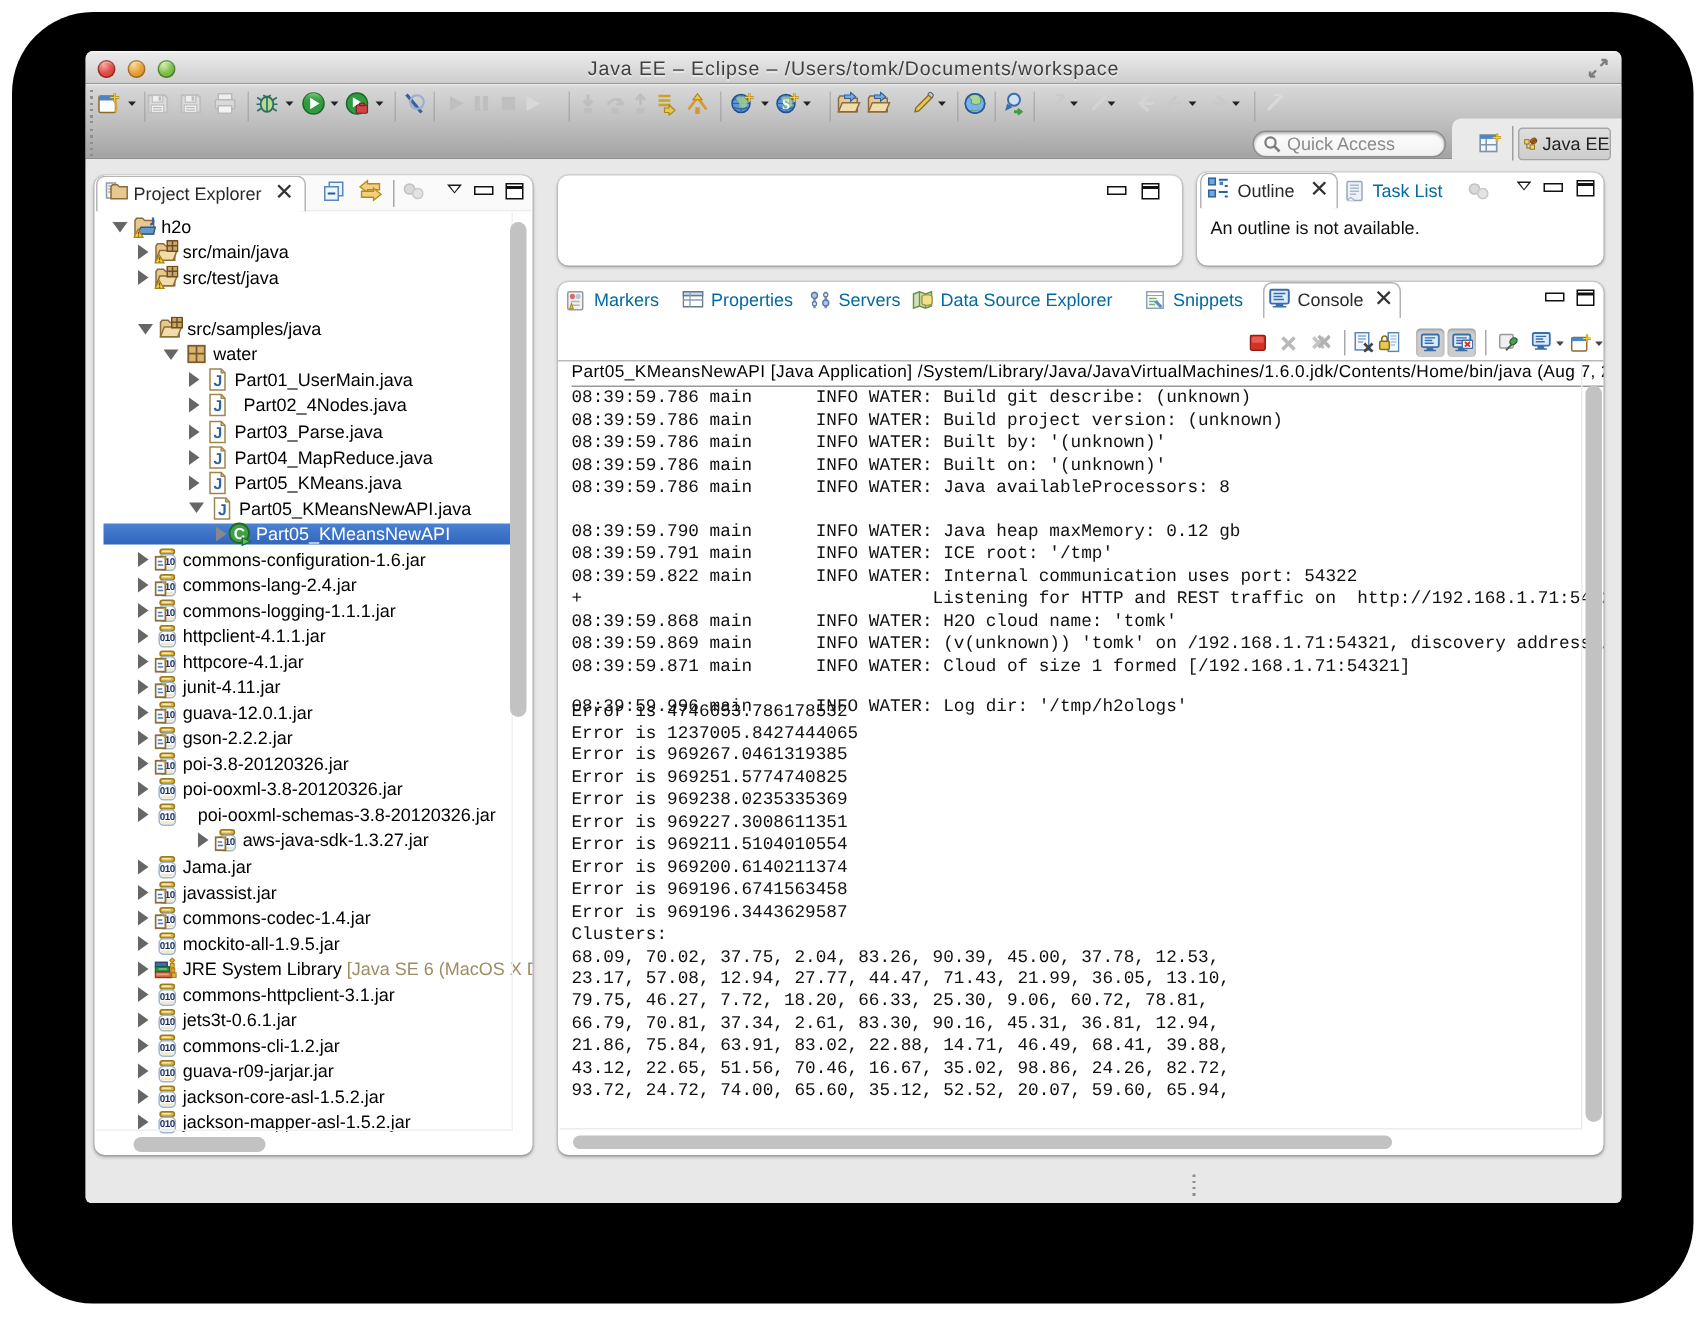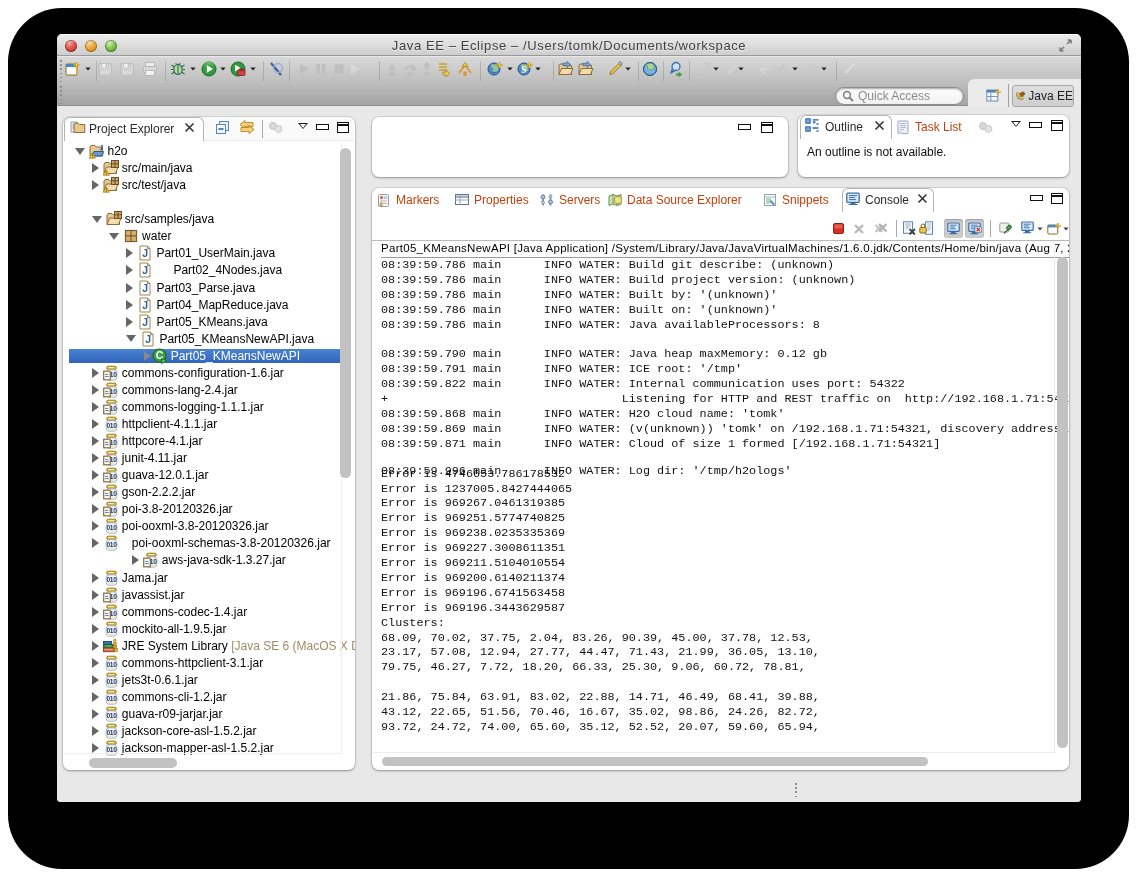--- a/index.html
+++ b/index.html
@@ -16,21 +16,21 @@
  font-size:13px;letter-spacing:0.6px;color:#404040;text-shadow:0 1px 0 rgba(255,255,255,.5);}
 .toolbar{position:absolute;left:0;top:23px;width:1024px;height:49px;
  background:linear-gradient(#d8d8d8,#bdbdbd 55%,#a3a3a3);border-bottom:1px solid #8e8e8e;}
 .persp{position:absolute;left:911px;top:45px;width:113px;height:28px;background:#eaeaea;border-radius:6px 0 0 0;}
 .workbench{position:absolute;left:0;top:73px;width:1024px;height:695px;background:#e8e8e8;}
 .panel{position:absolute;background:#fff;border-radius:7px;
  box-shadow:0 1px 2.5px rgba(0,0,0,.32), 0 0 0 1px rgba(0,0,0,.07);}
 .tab{position:absolute;top:0;height:24px;background:#fff;border:1px solid #b4b4b4;border-bottom:none;
  border-radius:6px 6px 0 0;}
 .tablabel{font-size:12px;color:#2a2a2a;}
-.itab{position:absolute;font-size:12px;color:#c2410c;display:flex;align-items:center;}
+.itab{position:absolute;font-size:12px;color:#0369a1;display:flex;align-items:center;}
 .ico{position:absolute;}
 svg{display:block;}
 .treerow svg{flex:none;}
 .vmenu{width:0;height:0;border-left:5px solid transparent;border-right:5px solid transparent;border-top:6px solid #1a1a1a;position:relative;}
 .vmenu:after{content:"";position:absolute;left:-3.5px;top:-5.5px;width:0;height:0;border-left:3.5px solid transparent;border-right:3.5px solid transparent;border-top:4.5px solid #fff;}
 .minico{width:13px;height:6px;border:1.6px solid #111;background:#fff;}
 .maxico{width:12px;height:11px;border:1.6px solid #111;background:#fff;position:relative;}
 .maxico:after{content:"";position:absolute;left:0;right:0;top:1px;height:1.6px;background:#111;}
 .treerow{position:absolute;left:0;width:292px;height:17px;display:flex;align-items:center;font-size:12px;color:#000;white-space:nowrap;overflow:hidden;}
 .arr{width:0;height:0;border-top:5px solid transparent;border-bottom:5px solid transparent;border-left:7px solid #666;flex:none;}
@@ -489,21 +489,21 @@
       </div>
 <div class="treerow" style="top:119.9px;">
         <span style="width:63.400000000000006px;flex:none;"></span>
         <span class="arr"></span>
         <span style="width:4px;flex:none;"></span>
         <svg width="16" height="16" viewBox="0 0 16 16">
           <path d="M3 1 L10.5 1 L13 3.5 L13 15 L3 15 Z" fill="#fff" stroke="#a08550" stroke-width="1"></path>
 <path d="M10.5 1 L10.5 3.5 L13 3.5" fill="none" stroke="#a08550" stroke-width="1"></path>
 <text x="8.2" y="12" font-family="Liberation Sans" font-size="10.5" font-weight="bold" fill="#2d62a0" text-anchor="middle">J</text>
         </svg>
-        <span style="margin-left:20px;">Part02_4Nodes.java</span>
+        <span style="margin-left:9px;">Part02_4Nodes.java</span>
       </div>
 <div class="treerow" style="top:137.0px;">
         <span style="width:63.400000000000006px;flex:none;"></span>
         <span class="arr"></span>
         <span style="width:4px;flex:none;"></span>
         <svg width="16" height="16" viewBox="0 0 16 16">
           <path d="M3 1 L10.5 1 L13 3.5 L13 15 L3 15 Z" fill="#fff" stroke="#a08550" stroke-width="1"></path>
 <path d="M10.5 1 L10.5 3.5 L13 3.5" fill="none" stroke="#a08550" stroke-width="1"></path>
 <text x="8.2" y="12" font-family="Liberation Sans" font-size="10.5" font-weight="bold" fill="#2d62a0" text-anchor="middle">J</text>
         </svg>
@@ -1105,20 +1105,21 @@
 <div class="conline" style="top:285.2px;">Error is 969238.0235335369</div>
 <div class="conline" style="top:300.1px;">Error is 969227.3008611351</div>
 <div class="conline" style="top:315.0px;">Error is 969211.5104010554</div>
 <div class="conline" style="top:329.9px;">Error is 969200.6140211374</div>
 <div class="conline" style="top:344.8px;">Error is 969196.6741563458</div>
 <div class="conline" style="top:359.7px;">Error is 969196.3443629587</div>
 <div class="conline" style="top:374.6px;">Clusters:</div>
 <div class="conline" style="top:389.5px;">68.09, 70.02, 37.75, 2.04, 83.26, 90.39, 45.00, 37.78, 12.53,</div>
 <div class="conline" style="top:404.4px;">23.17, 57.08, 12.94, 27.77, 44.47, 71.43, 21.99, 36.05, 13.10,</div>
 <div class="conline" style="top:419.3px;">79.75, 46.27, 7.72, 18.20, 66.33, 25.30, 9.06, 60.72, 78.81,</div>
+<div class="conline" style="top:434.2px;">66.79, 70.81, 37.34, 2.61, 83.30, 90.16, 45.31, 36.81, 12.94,</div>
 <div class="conline" style="top:449.1px;">21.86, 75.84, 63.91, 83.02, 22.88, 14.71, 46.49, 68.41, 39.88,</div>
 <div class="conline" style="top:464.0px;">43.12, 22.65, 51.56, 70.46, 16.67, 35.02, 98.86, 24.26, 82.72,</div>
 <div class="conline" style="top:478.9px;">93.72, 24.72, 74.00, 65.60, 35.12, 52.52, 20.07, 59.60, 65.94,</div>
 </div>
 <div style="position:absolute;left:997px;top:207px;width:1px;height:511px;background:#ececec;"></div>
 <div style="position:absolute;left:316px;top:718px;width:682px;height:1px;background:#ececec;"></div>
 <div class="thumb" style="left:1000px;top:223px;width:11px;height:491px;"></div>
 <div class="thumb" style="left:325px;top:723px;width:546px;height:9px;"></div>
 <div class="dots" style="left:738px;top:749px;height:16px;"></div>
 </div>

